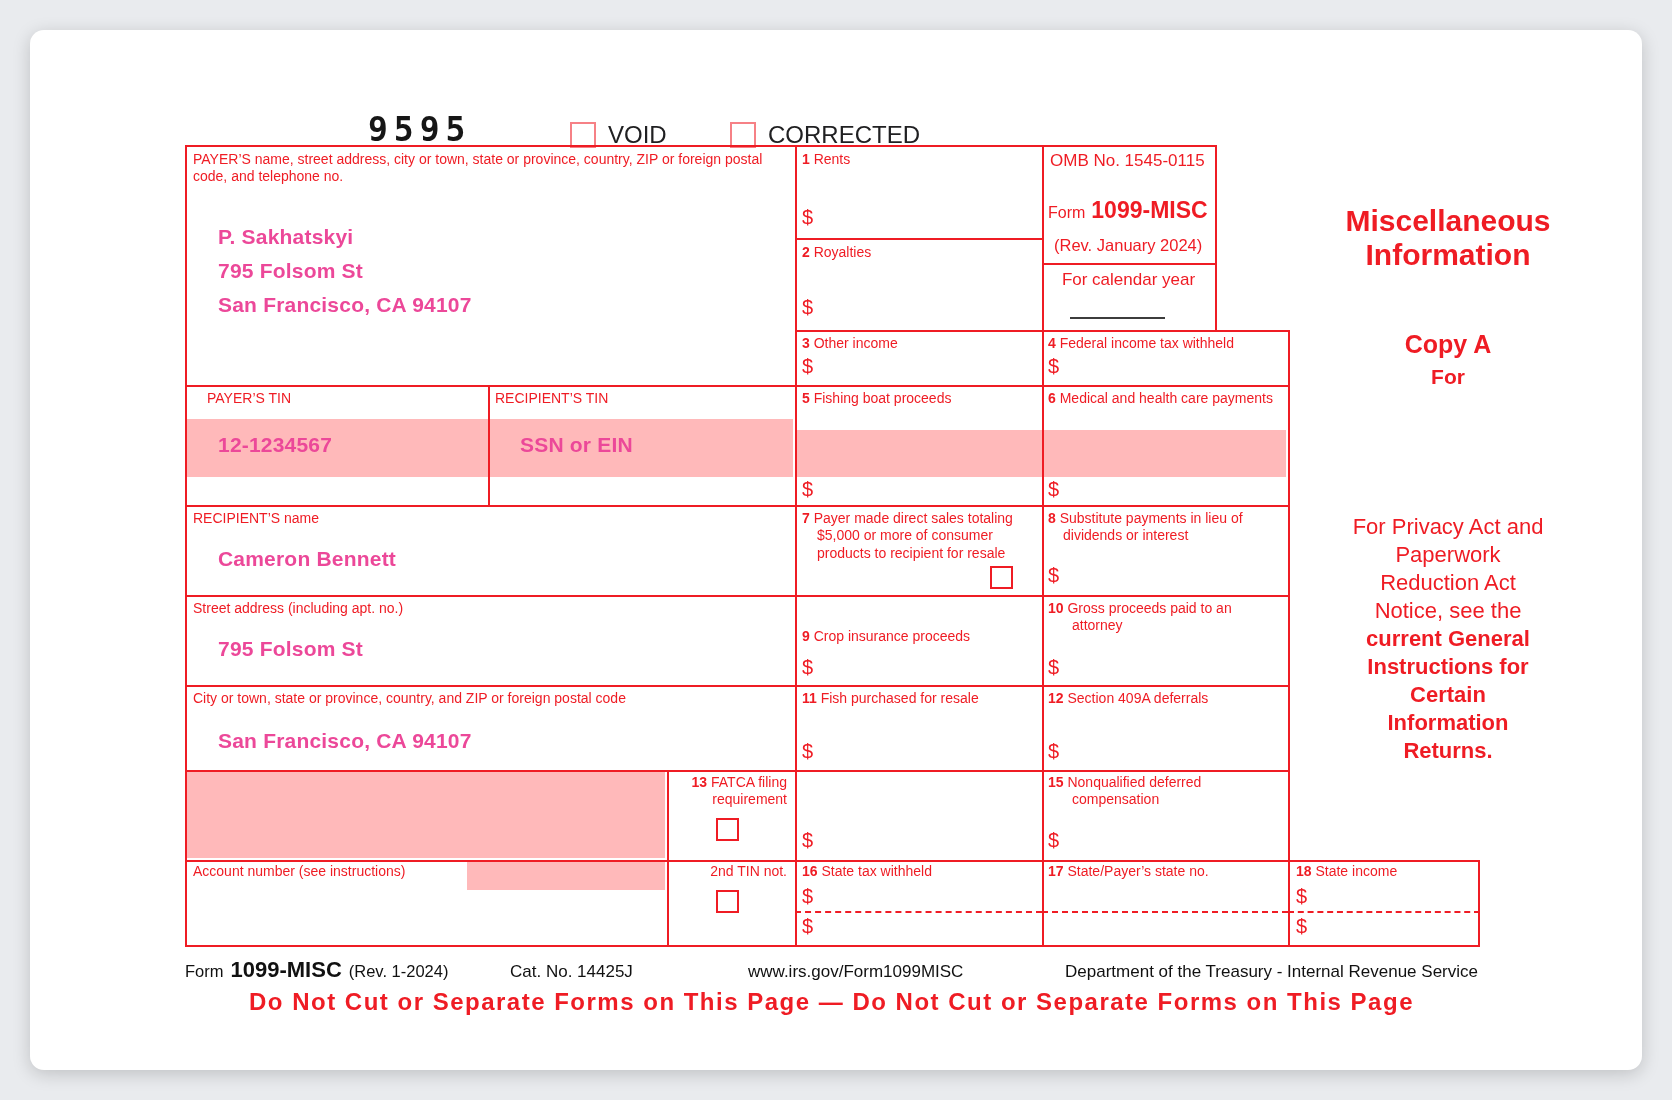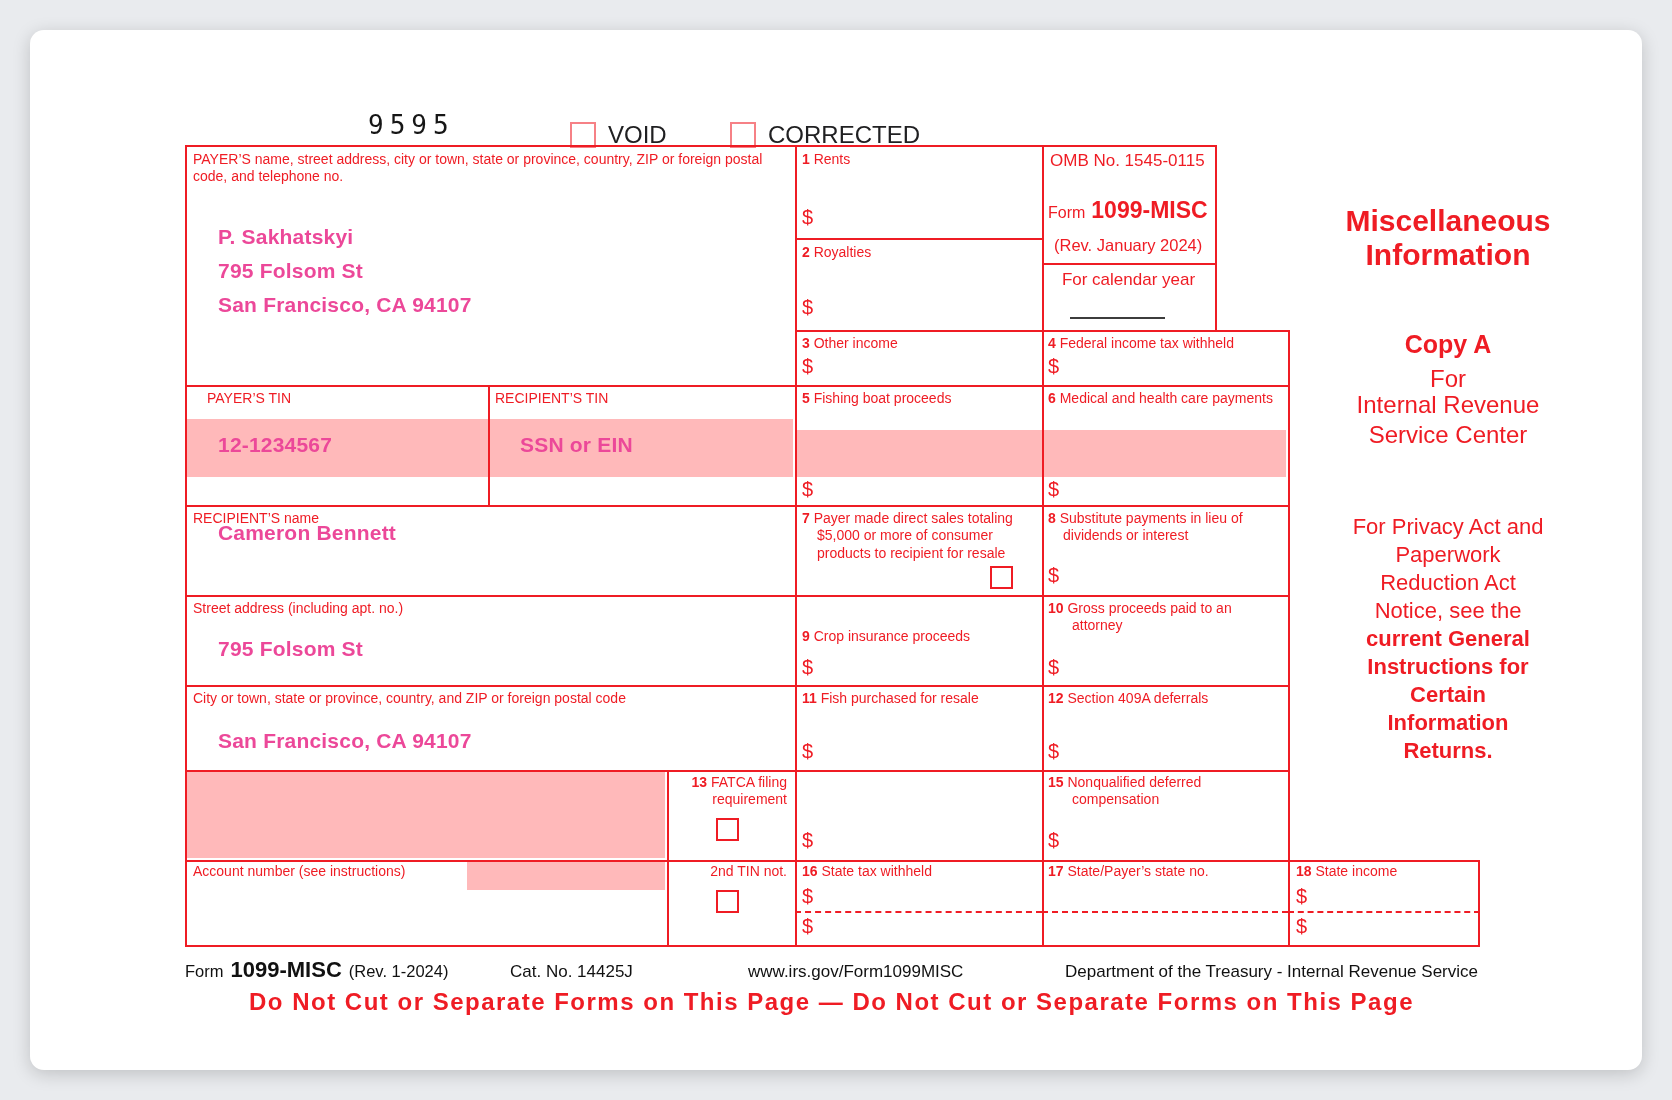--- a/index.html
+++ b/index.html
@@ -15,31 +15,31 @@
   .pink  { position:absolute; background:var(--pink); }
   .lbl { position:absolute; color:var(--red); font-size:14px; line-height:1.24; }
   .lbl b { font-weight:700; }
   .d1 { padding-left:15px; text-indent:-15px; }
   .d2 { padding-left:24px; text-indent:-24px; }
   .right { text-align:right; }
   .val { position:absolute; color:#ec4899; font-weight:700; font-size:21px; letter-spacing:.2px; }
   .dollar { position:absolute; color:var(--red); font-size:20px; line-height:1; }
   .cb { position:absolute; border:2px solid var(--red); background:#fff; }
   .cb.light { opacity:.55; }
-  .code { position:absolute; font-family:"DejaVu Sans Mono", monospace; font-size:26px; font-weight:400;
+  .code { position:absolute; font-family:"DejaVu Sans Mono", monospace; font-size:33px; font-weight:700;
           letter-spacing:6px; color:#161616; }
   .toplabel { position:absolute; font-size:24px; color:#202022; }
   .ombno { position:absolute; color:var(--red); font-size:17px; }
   .formline { position:absolute; display:flex; align-items:baseline; gap:6px; color:var(--red); }
   .formline .small { font-size:16px; }
   .formline .big { font-size:23px; font-weight:700; }
   .rc { position:absolute; left:1270px; width:296px; text-align:center; color:var(--red); }
   .misc-title { font-size:30px; font-weight:700; line-height:1.12; }
   .copy-big { font-size:25px; font-weight:700; }
-  .copy-md { font-size:24px; font-weight:400; line-height:1.24; }
+  .copy-md { font-size:21px; font-weight:700; line-height:1.24; }
   .privacy { font-size:22px; line-height:1.27; }
   .privacy-inner { width:196px; margin:0 auto; }
   .privacy-inner b { font-weight:700; }
   .yearline { position:absolute; height:2px; background:#3c3c3c; }
   .footer-form { position:absolute; display:flex; align-items:baseline; gap:7px; color:#111; }
   .footer-form .small { font-size:16.5px; }
   .footer-form .big { font-size:22px; font-weight:700; }
   .ftxt { position:absolute; color:#111; font-size:17px; }
   .donotcut { position:absolute; color:var(--red); font-size:24px; font-weight:700; letter-spacing:1.5px; text-align:center; }
 </style>
@@ -89,21 +89,21 @@
     <div class="val" style="left:188px;top:195px">P. Sakhatskyi</div>
     <div class="val" style="left:188px;top:229px">795 Folsom St</div>
     <div class="val" style="left:188px;top:263px">San Francisco, CA 94107</div>
 
     <div class="lbl" style="left:177px;top:360px">PAYER’S TIN</div>
     <div class="lbl" style="left:465px;top:360px">RECIPIENT’S TIN</div>
     <div class="val" style="left:188px;top:403px">12-1234567</div>
     <div class="val" style="left:490px;top:403px">SSN or EIN</div>
 
     <div class="lbl" style="left:163px;top:480px">RECIPIENT’S name</div>
-    <div class="val" style="left:188px;top:491px">Cameron Bennett</div>
+    <div class="val" style="left:188px;top:517px">Cameron Bennett</div>
     <div class="lbl" style="left:163px;top:570px">Street address (including apt. no.)</div>
     <div class="val" style="left:188px;top:607px">795 Folsom St</div>
     <div class="lbl" style="left:163px;top:660px;width:580px">City or town, state or province, country, and ZIP or foreign postal code</div>
     <div class="val" style="left:188px;top:699px">San Francisco, CA 94107</div>
 
     <div class="lbl" style="left:163px;top:833px">Account number (see instructions)</div>
     <div class="lbl right" style="left:641px;top:833px;width:116px">2nd TIN not.</div>
     <div class="cb" style="left:686px;top:860px;width:23px;height:23px"></div>
 
     <div class="lbl d1" style="left:772px;top:121px;width:225px"><b>1</b> <span>Rents</span></div>
@@ -149,21 +149,20 @@
       <span class="small">Form</span>
       <b class="big">1099-MISC</b>
     </div>
     <div class="ombno" style="left:1024px;top:206px;font-size:16.5px">(Rev. January 2024)</div>
     <div class="ombno" style="left:1012px;top:240px;width:173px;text-align:center;font-size:17px">For calendar year</div>
     <div class="yearline" style="left:1040px;top:287px;width:95px"></div>
 
     <div class="rc copy-big" style="top:300px">Copy A</div>
     <div class="rc misc-title" style="top:174px">Miscellaneous Information</div>
     <div class="rc copy-md" style="top:334px">For</div>
-    <div class="rc copy-md" style="top:360px"><span style="display:inline-block;width:200px">Internal Revenue Service Center</span></div>
     <div class="rc privacy" style="top:483px">
       <div class="privacy-inner"><span>For Privacy Act and Paperwork Reduction Act Notice, see the </span><b>current General Instructions for Certain Information Returns.</b></div>
     </div>
 
     <div class="footer-form" style="left:155px;top:927px">
       <span class="small">Form</span>
       <b class="big">1099-MISC</b>
       <span class="small">(Rev. 1-2024)</span>
     </div>
     <div class="ftxt" style="left:480px;top:932px">Cat. No. 14425J</div>

